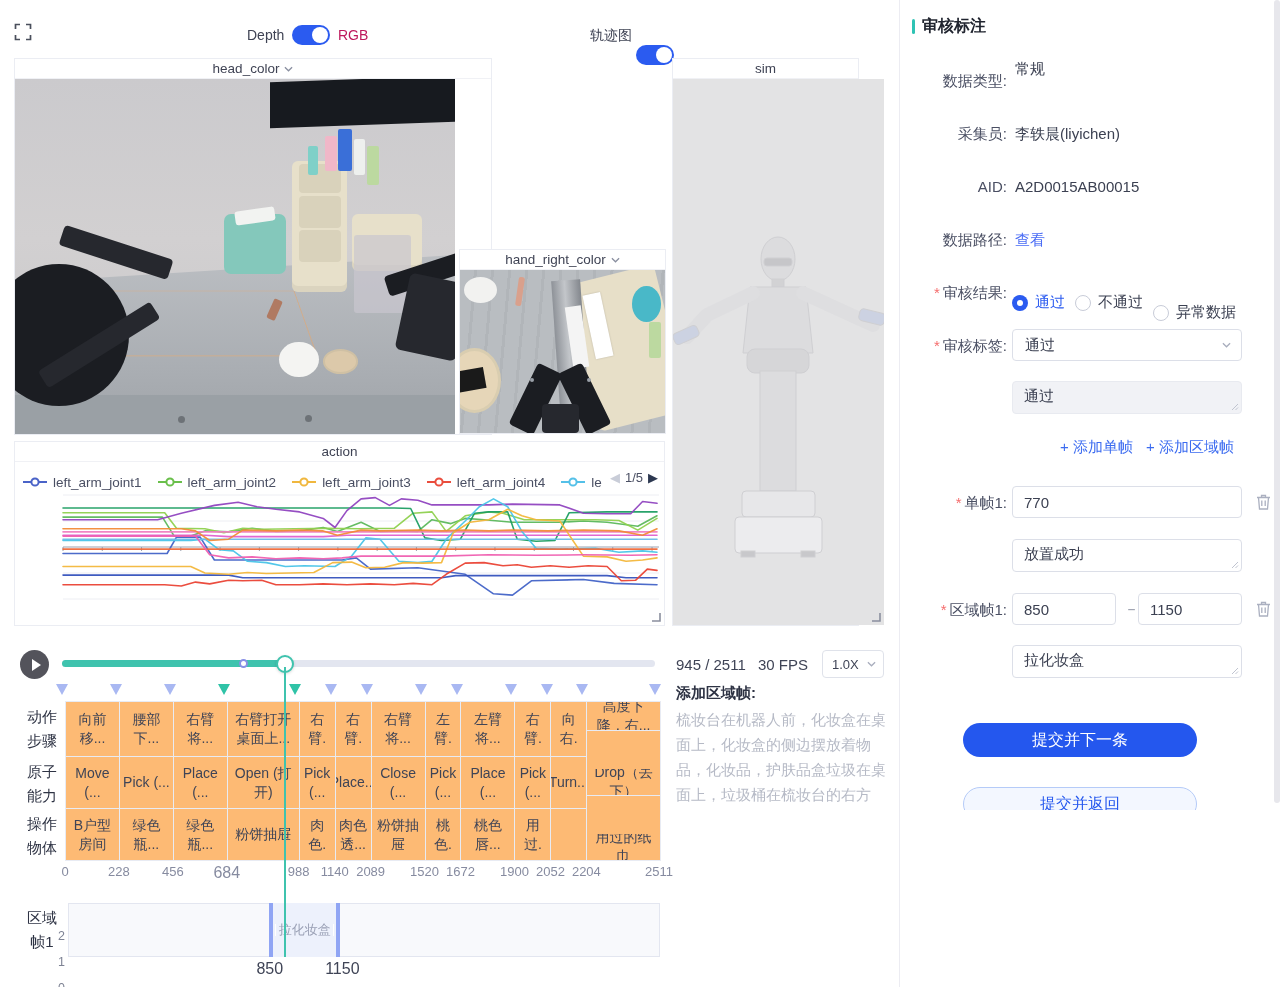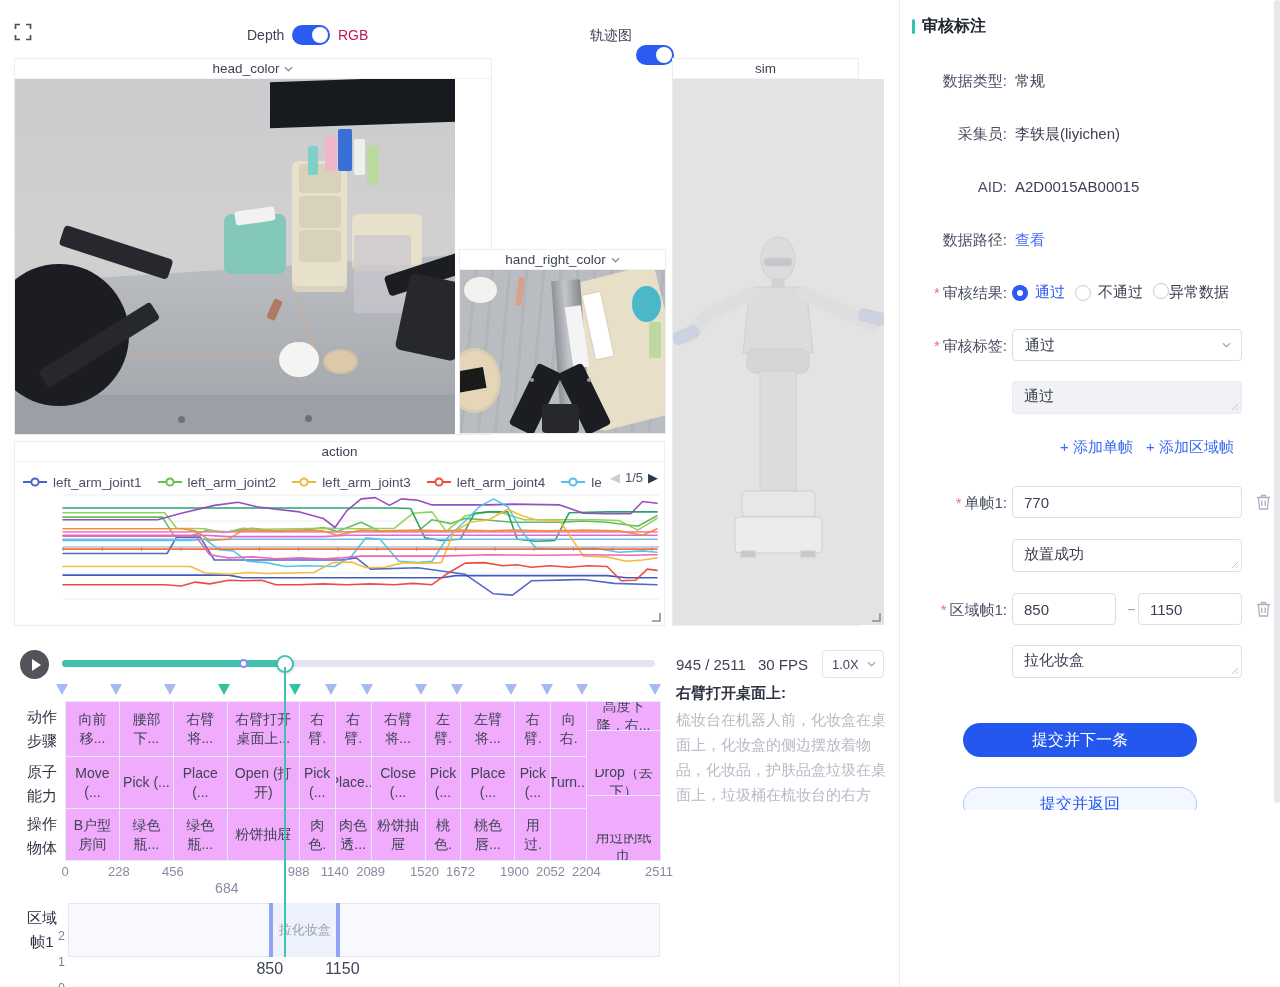--- a/index.html
+++ b/index.html
@@ -47,21 +47,21 @@
   .trackfill { height:7px; border-radius:4px; background:#3fc3ae; }
   .framedot { width:9px; height:9px; border-radius:50%; background:#fff; border:2px solid #8890e6; }
   .handle { width:18px; height:18px; border-radius:50%; background:#fff; border:2px solid #3fc3ae; box-shadow:0 1px 3px rgba(0,0,0,.15); }
   .ptext { font-size:15px; color:#3f4456; }
   .speedsel { width:62px; height:28px; border:1px solid #dfe2ea; border-radius:4px; display:flex; align-items:center; justify-content:space-between; padding:0 7px 0 9px; font-size:13px; color:#3f4456; cursor:pointer; background:#fff; }
 
   .marker { position:absolute; width:0; height:0; border-left:6px solid transparent; border-right:6px solid transparent; border-top:11px solid #a9b8f2; }
 
   
   .rowlabel { position:absolute; width:44px; text-align:center; font-size:15px; color:#2e3344; line-height:24px; }
-  .stable { position:absolute; display:flex; border:1px solid #e8ebf3; background:#f0abfc; }
+  .stable { position:absolute; display:flex; border:1px solid #e8ebf3; background:#fdba74; }
   .scol { border-right:1px solid #e8ebf3; display:flex; flex-direction:column; }
   .scol:last-child { border-right:none; }
   .scell { border-bottom:1px solid #e8ebf3; display:flex; align-items:center; justify-content:center; text-align:center; font-size:14px; color:#3f4456; line-height:19px; padding:2px 3px; overflow:hidden; }
   .scell:last-child { border-bottom:none; }
 
   
   .regionbar { position:absolute; background:#f8f9fc; border:1px solid #e3e6f0; }
   .regionblock { position:absolute; top:-1px; bottom:-1px; background:#edf1fc; border-left:4px solid #90a5f4; border-right:4px solid #90a5f4; display:flex; align-items:center; justify-content:center; font-size:13px; color:#9aa0b5; }
   .regionblock .htick { position:absolute; width:1px; height:12px; background:#fff; top:50%; margin-top:-6px; }
   .playhead { position:absolute; width:2px; background:#3fc3ae; z-index:6; }
@@ -398,21 +398,21 @@
       <div class="scol" style="width: 72.6237px; gap: 38px;">
         <div class="scell" style="height: 55px;">高度下降，右...</div>
         <div class="scell" style="height: 52px;">Drop（丢下）</div>
         <div class="scell" style="height: 51px;">用过的纸巾</div>
       </div>
     </div>
   <div id="axisrow">
       <div class="ticklabel xlab" style="left: 65px; top: 864px; font-size: 13px; color: rgb(134, 139, 160);">0</div>
       <div class="ticklabel xlab" style="left: 118.935px; top: 864px; font-size: 13px; color: rgb(134, 139, 160);">228</div>
       <div class="ticklabel xlab" style="left: 172.871px; top: 864px; font-size: 13px; color: rgb(134, 139, 160);">456</div>
-      <div class="ticklabel xlab" style="left: 226.806px; top: 864px; font-size: 14px; color: rgb(134, 139, 160); margin-top: 16px;">684</div>
+      <div class="ticklabel xlab" style="left: 226.806px; top: 864px; font-size: 16px; color: rgb(134, 139, 160);">684</div>
       <div class="ticklabel xlab" style="left: 298.72px; top: 864px; font-size: 13px; color: rgb(134, 139, 160);">988</div>
       <div class="ticklabel xlab" style="left: 334.677px; top: 864px; font-size: 13px; color: rgb(134, 139, 160);">1140</div>
       <div class="ticklabel xlab" style="left: 370.634px; top: 864px; font-size: 13px; color: rgb(134, 139, 160);">2089</div>
       <div class="ticklabel xlab" style="left: 424.57px; top: 864px; font-size: 13px; color: rgb(134, 139, 160);">1520</div>
       <div class="ticklabel xlab" style="left: 460.527px; top: 864px; font-size: 13px; color: rgb(134, 139, 160);">1672</div>
       <div class="ticklabel xlab" style="left: 514.462px; top: 864px; font-size: 13px; color: rgb(134, 139, 160);">1900</div>
       <div class="ticklabel xlab" style="left: 550.419px; top: 864px; font-size: 13px; color: rgb(134, 139, 160);">2052</div>
       <div class="ticklabel xlab" style="left: 586.376px; top: 864px; font-size: 13px; color: rgb(134, 139, 160);">2204</div>
       <div class="ticklabel xlab" style="left: 659px; top: 864px; font-size: 13px; color: rgb(134, 139, 160);">2511</div>
     </div>
@@ -424,53 +424,53 @@
       <div class="htick" style="left:2px"></div>
       <div class="htick" style="right:2px"></div>
     </div>
   </div>
   <div class="abs ptext" id="regionstart" style="top: 960px; font-size: 16px; left: 256.398px;">850</div>
   <div class="abs ptext" id="regionend" style="top: 960px; font-size: 16px; left: 325.127px;">1150</div>
 
   <div class="playhead" id="playhead" style="top: 667px; height: 290px; left: 284.172px;"></div>
 
   <div class="abs" style="left:676px;top:684px;width:214px">
-    <div class="scenetitle">右臂打开桌面上:</div>
+    <div class="scenetitle">添加区域帧:</div>
     <div class="scenetext" style="margin-top:4px">梳妆台在机器人前，化妆盒在桌面上，化妆盒的侧边摆放着物品，化妆品，护肤品盒垃圾在桌面上，垃圾桶在梳妆台的右方</div>
   </div>
 
   <div class="vdivider"></div>
 
   <div id="right">
     <div class="abs rtitlebar" style="left:12px;top:19px"></div>
     <div class="abs rtitle" style="left:22px;top:16px">审核标注</div>
 
     <div class="flabel" style="left:-3px;top:72px">数据类型:</div>
-    <div class="fvalue" style="left:115px;top:72px">常规</div>
+    <div class="fvalue" style="left:115px;top:60px">常规</div>
 
     <div class="flabel" style="left:-3px;top:125px">采集员:</div>
     <div class="fvalue" style="left:115px;top:125px">李轶晨(liyichen)</div>
 
     <div class="flabel" style="left:-3px;top:178px">AID:</div>
     <div class="fvalue" style="left:115px;top:178px">A2D0015AB00015</div>
 
     <div class="flabel" style="left:-3px;top:231px">数据路径:</div>
     <div class="fvalue linkblue" style="left:115px;top:231px">查看</div>
 
     <div class="flabel" style="left:-3px;top:284px"><span class="req">*</span><span>审核结果:</span></div>
     <div class="abs" id="radiogroup" style="left:112px;top:283px;display:flex;align-items:center;gap:10px">
         <div style="display: flex; align-items: center; gap: 7px; cursor: pointer;">
           <div class="radio sel"></div>
           <div class="rlabel sel">通过</div>
         </div>
         <div style="display: flex; align-items: center; gap: 7px; cursor: pointer;">
           <div class="radio"></div>
           <div class="rlabel">不通过</div>
         </div>
-        <div style="display: flex; align-items: flex-start; cursor: pointer;">
+        <div style="display: flex; align-items: center; gap: 7px; cursor: pointer; margin-top: 20px;">
           <div class="radio"></div>
           <div class="rlabel">异常数据</div>
         </div>
       </div>
 
     <div class="flabel" style="left:-3px;top:337px"><span class="req">*</span><span>审核标签:</span></div>
     <div class="selbox" style="left:112px;top:329px;width:230px">
       <span>通过</span>
       <svg class="chev" viewBox="0 0 10 6">
           <path d="M1 1 L5 5 L9 1" fill="none" stroke="#a8adbd" stroke-width="1.4"></path>

